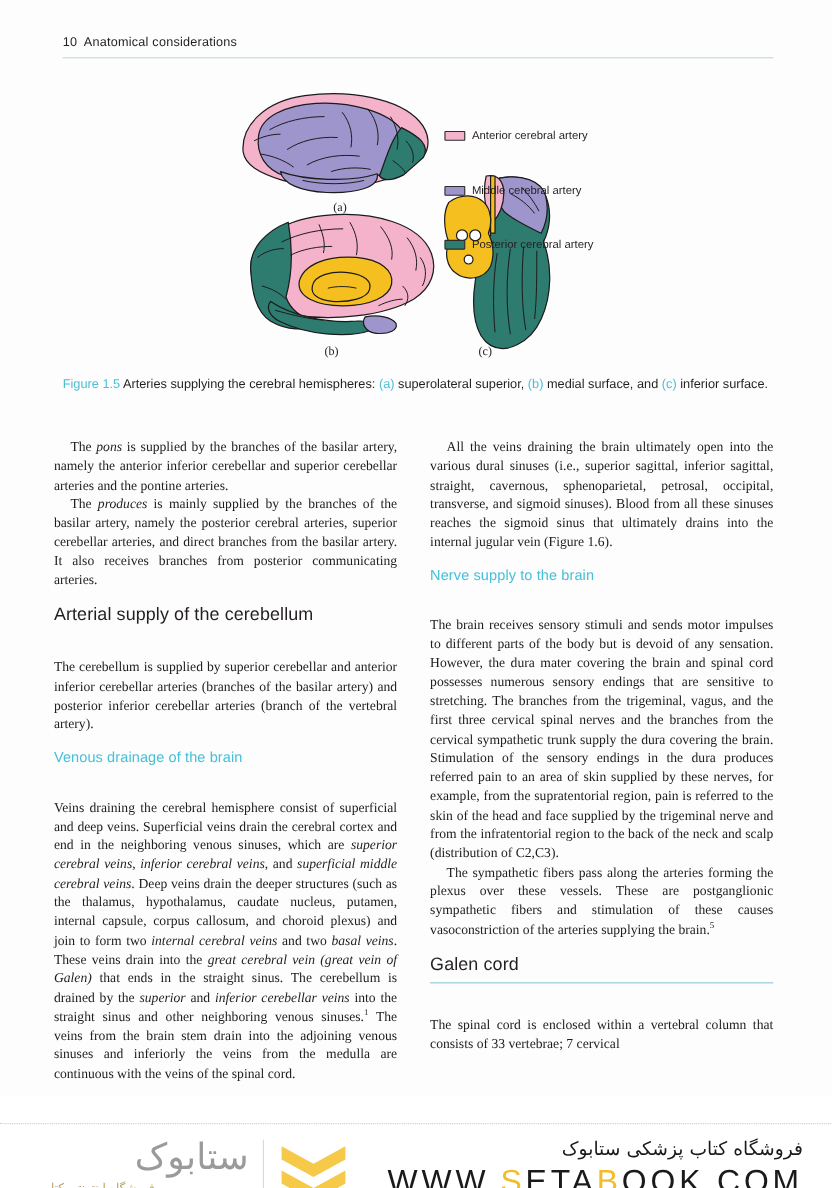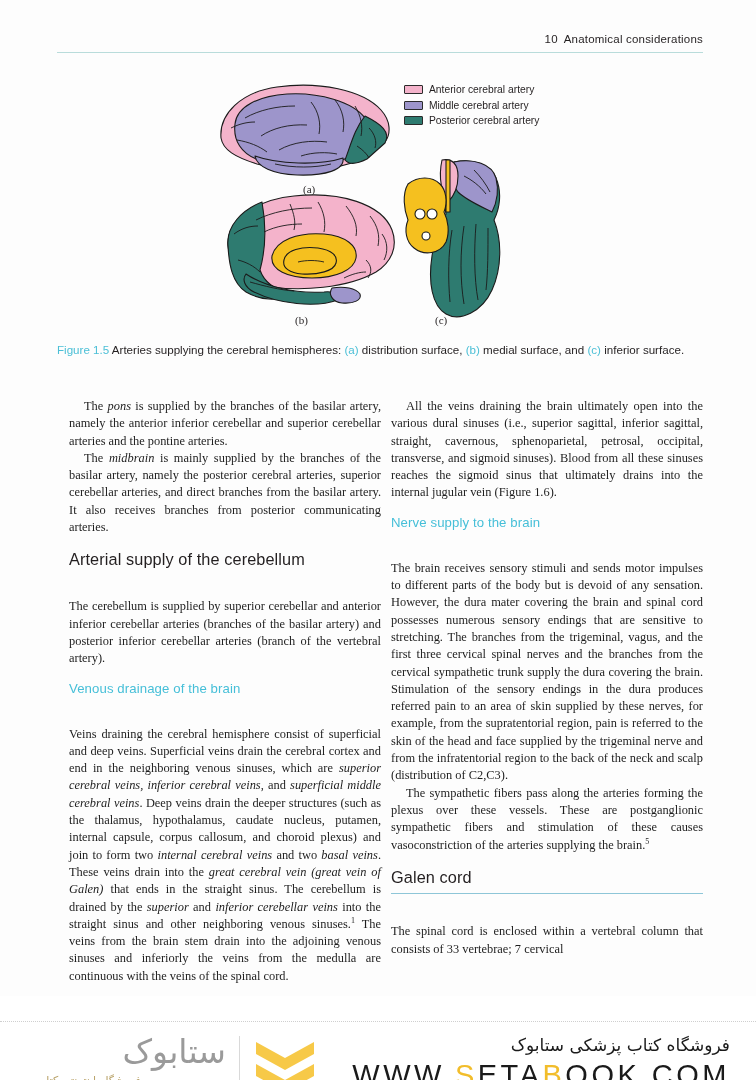--- a/index.html
+++ b/index.html
@@ -30,21 +30,20 @@
   
   .running-head {
     position: absolute;
     left: 57px;
     top: 33px;
     width: 646px;
     font-family: "Liberation Sans", sans-serif;
     font-size: 11.5px;
     letter-spacing: 0.2px;
     color: #231f20;
-    text-align: right;
   }
   .running-head .folio { margin-right: 6px; }
   .head-rule {
     position: absolute;
     left: 57px;
     top: 52px;
     width: 646px;
     height: 1.4px;
     background: #b9dcdb;
   }
@@ -63,20 +62,21 @@
     top: 16px;
     font-family: "Liberation Sans", sans-serif;
     font-size: 10.3px;
     color: #231f20;
     line-height: 15.6px;
   }
   .legend-row {
     display: flex;
     align-items: center;
     white-space: nowrap;
+    margin-top: 34px;
   }
   .swatch {
     width: 17px;
     height: 7px;
     border: 1px solid #2b2b2b;
     margin-right: 6px;
     flex: 0 0 auto;
     border-radius: 1px;
   }
 
@@ -108,21 +108,21 @@
   
   .col {
     position: absolute;
     top: 398px;
     width: 312px;
     font-size: 12.4px;
     line-height: 17.3px;
     text-align: justify;
     color: #1d1d1d;
   }
-  .col-left  { left: 69px; }
+  .col-left  { left: 49px; }
   .col-right { left: 391px; }
 
   .col p {
     margin: 0;
     text-indent: 15px;
     hyphens: auto;
   }
   .col p.noindent { text-indent: 0; margin-top: 29px; }
 
   h2.sec-head {
@@ -341,32 +341,32 @@
         <span class="swatch" style="background:#2e7b70"></span>
         <span>Posterior cerebral artery</span>
       </div>
     </div>
   </div>
 
   <div class="caption">
     <span class="cap-fig">Figure 1.5</span>
     <span>Arteries supplying the cerebral hemispheres:</span>
     <span class="cap-accent">(a)</span>
-    <span>distribution surface,</span>
+    <span>superolateral superior,</span>
     <span class="cap-accent">(b)</span>
     <span>medial surface, and</span>
     <span class="cap-accent">(c)</span>
     <span>inferior surface.</span>
   </div>
 
   <div class="col col-left">
 
     <p><span>The </span><i>pons</i><span> is supplied by the branches of the basilar artery, namely the anterior inferior cerebellar and superior cerebellar arteries and the pontine arteries.</span></p>
 
-    <p><span>The </span><i>midbrain</i><span> is mainly supplied by the branches of the basilar artery, namely the posterior cerebral arteries, superior cerebellar arteries, and direct branches from the basilar artery. It also receives branches from posterior communicating arteries.</span></p>
+    <p><span>The </span><i>produces</i><span> is mainly supplied by the branches of the basilar artery, namely the posterior cerebral arteries, superior cerebellar arteries, and direct branches from the basilar artery. It also receives branches from posterior communicating arteries.</span></p>
 
     <h2 class="sec-head">Arterial supply of the cerebellum</h2>
     <p class="noindent">The cerebellum is supplied by superior cerebellar and anterior inferior cerebellar arteries (branches of the basilar artery) and posterior inferior cerebellar arteries (branch of the vertebral artery).</p>
 
     <h3 class="sub-head">Venous drainage of the brain</h3>
     <p class="noindent"><span>Veins draining the cerebral hemisphere consist of superficial and deep veins. Superficial veins drain the cerebral cortex and end in the neighboring venous sinuses, which are </span><i>superior cerebral veins, inferior cerebral veins</i><span>, and </span><i>superficial middle cerebral veins</i><span>. Deep veins drain the deeper structures (such as the thalamus, hypothalamus, caudate nucleus, putamen, internal capsule, corpus callosum, and choroid plexus) and join to form two </span><i>internal cerebral veins</i><span> and two </span><i>basal veins</i><span>. These veins drain into the </span><i>great cerebral vein (great vein of Galen)</i><span> that ends in the straight sinus. The cerebellum is drained by the </span><i>superior</i><span> and </span><i>inferior cerebellar veins</i><span> into the straight sinus and other neighboring venous sinuses.</span><sup>1</sup><span> The veins from the brain stem drain into the adjoining venous sinuses and inferiorly the veins from the medulla are continuous with the veins of the spinal cord.</span></p>
   </div>
 
   <div class="col col-right">
 

